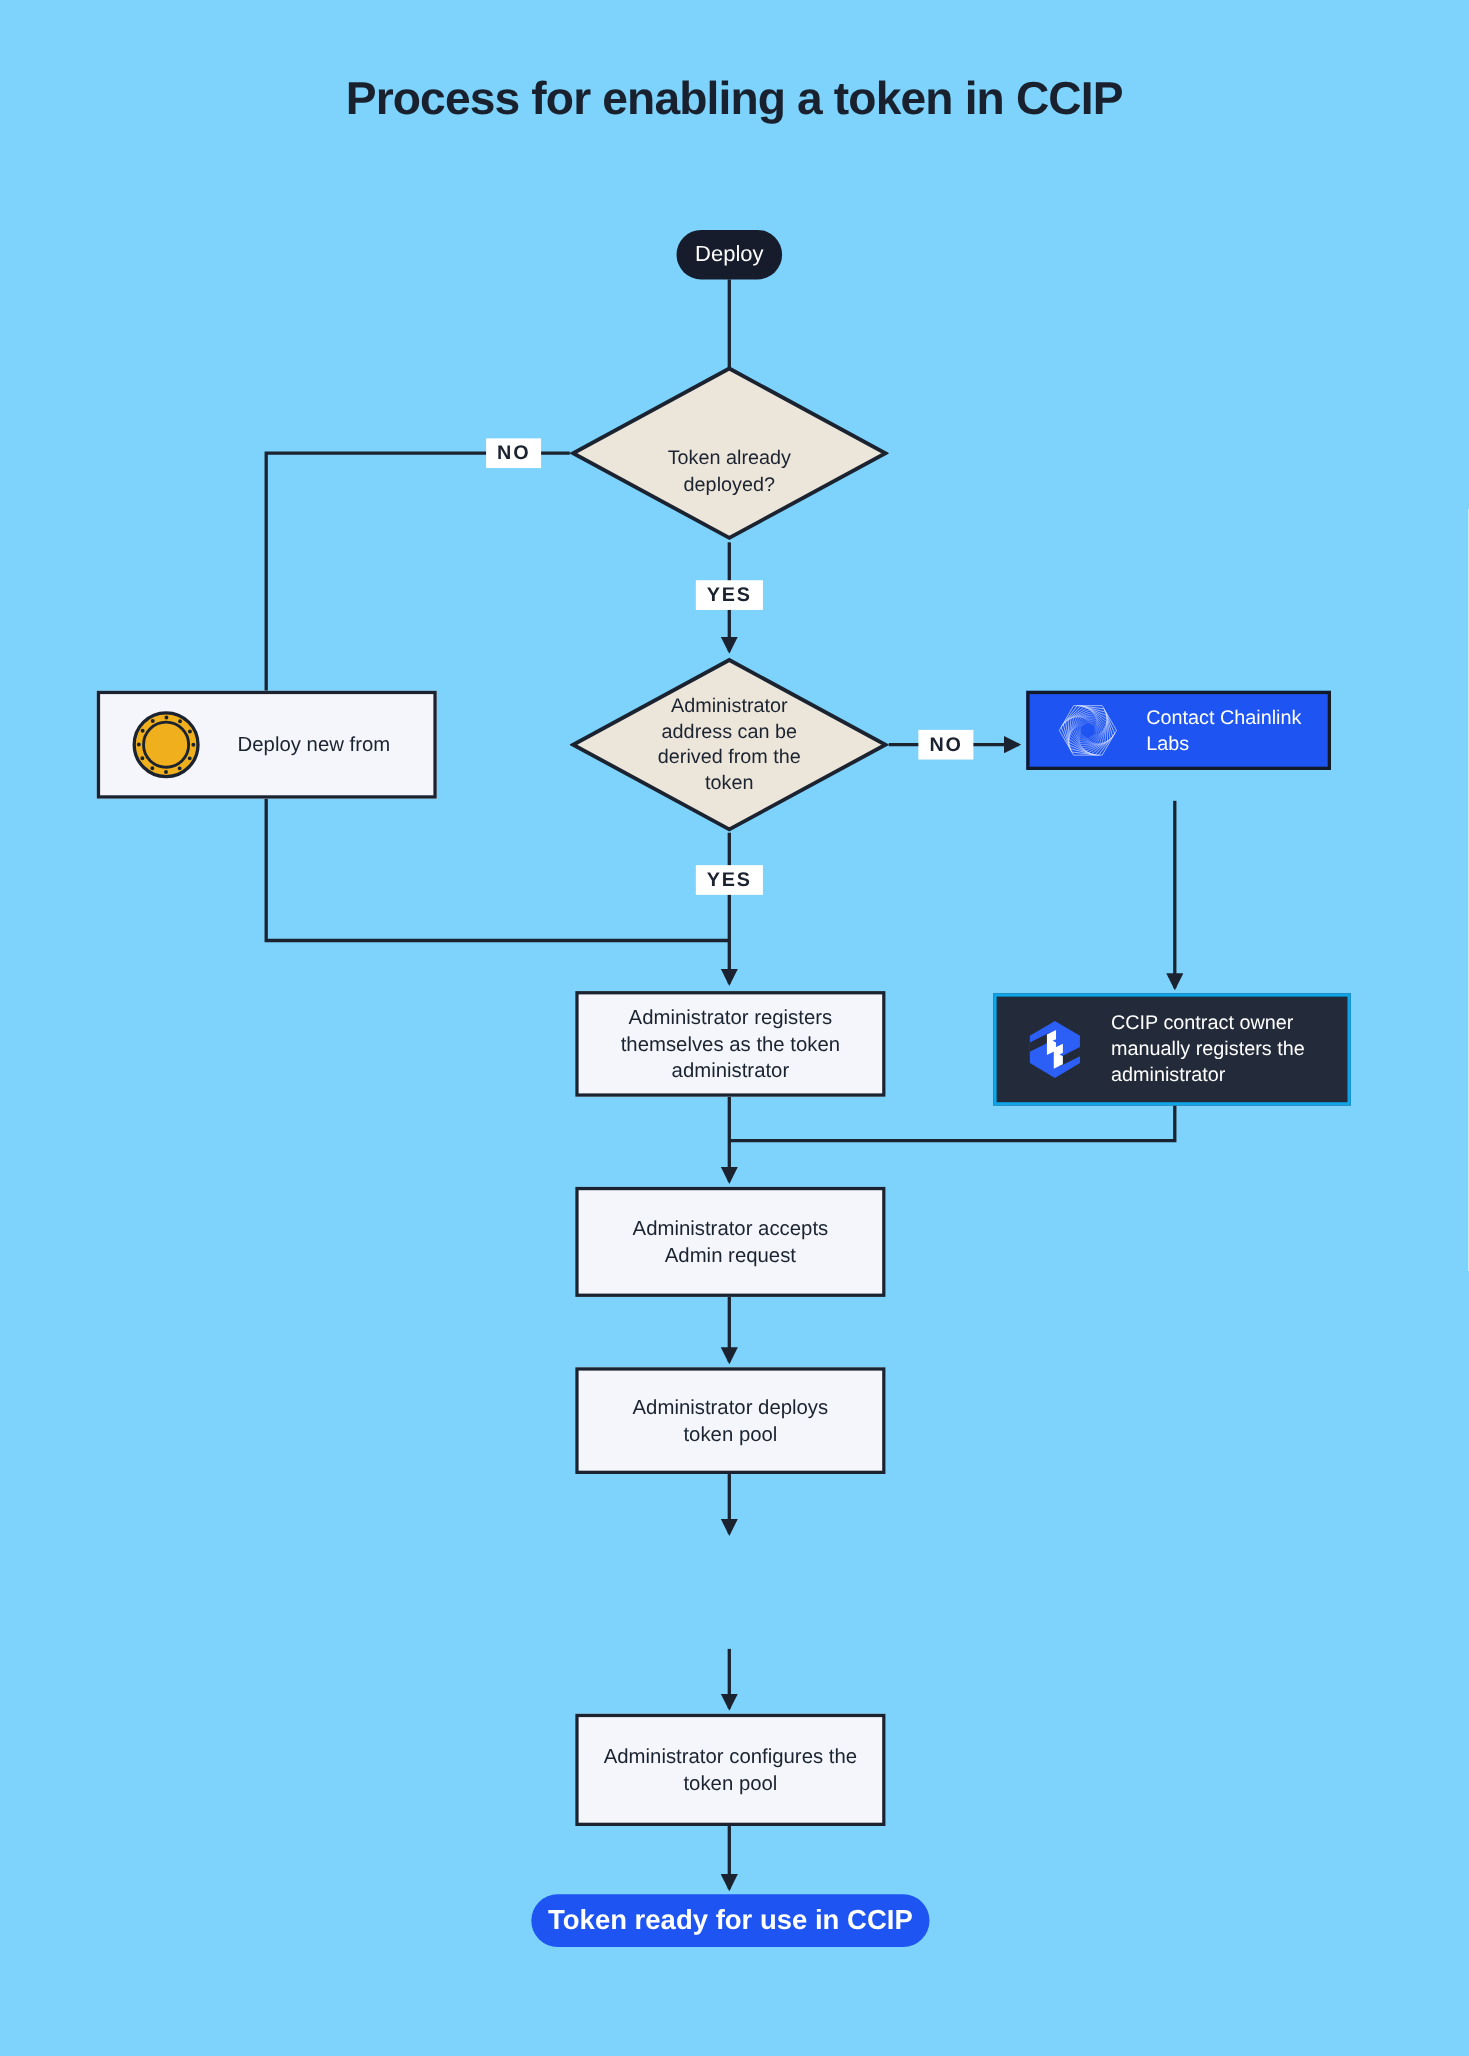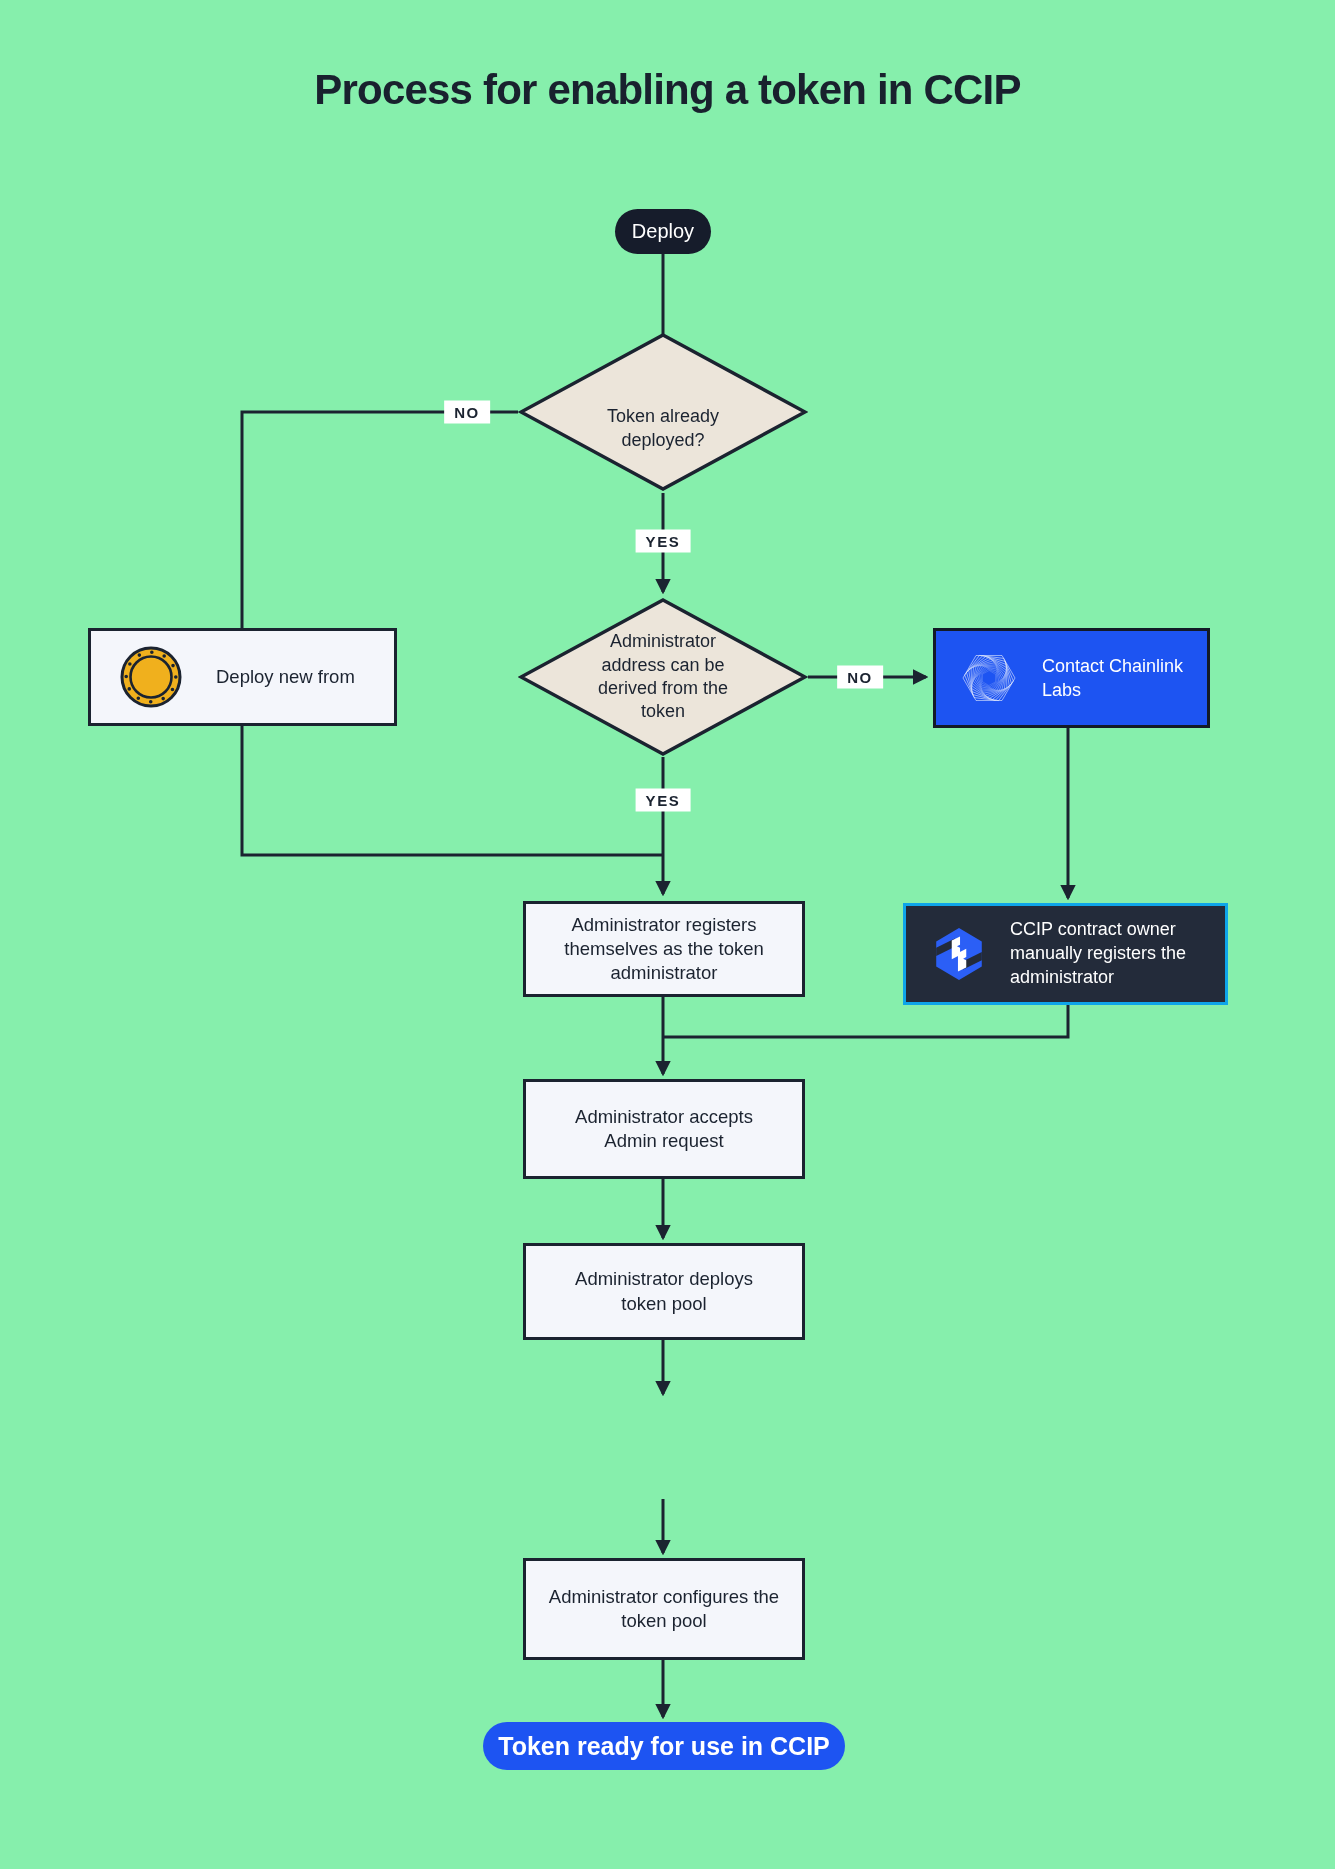--- a/index.html
+++ b/index.html
@@ -1,17 +1,17 @@
 <!DOCTYPE html>
 <html><head>
 <meta charset="utf-8">
 <style>
   html,body { margin:0; padding:0; background:#ffffff; }
   body { font-family:"Liberation Sans", sans-serif; color:#1B2330; }
-  .canvas { position:relative; width:1335px; height:1869px; background:#86efac; overflow:hidden; }
+  .canvas { position:relative; width:1335px; height:1869px; background:#7dd3fc; overflow:hidden; }
 
   .page-title {
     position:absolute; left:0; top:66px; width:100%;
     text-align:center; font-size:42px; font-weight:700;
     letter-spacing:-0.8px; color:#19212E;
   }
 
   svg.connectors { position:absolute; left:0; top:0; z-index:1; }
 
   .node { position:absolute; z-index:2; box-sizing:border-box; }
@@ -51,21 +51,21 @@
   .box-accepts    { left:523px; top:1079px; width:282px; height:100px; }
   .box-accepts span { max-width:210px; }
   .box-deploys    { left:523px; top:1243px; width:282px; height:97px; }
   .box-deploys span { max-width:215px; }
   .box-regpool    { left:523px; top:1399px; width:282px; height:100px; }
   .box-regpool span { max-width:225px; }
   .box-configures { left:523px; top:1558px; width:282px; height:102px; }
   .box-configures span { max-width:235px; }
 
   .box-contact {
-    left:933px; top:628px; width:277px; height:100px;
+    left:933px; top:628px; width:277px; height:72px;
     background:#1D54F2; border:3px solid #131A27;
     display:flex; align-items:center; padding-left:22px;
     color:#ffffff; font-size:18px; line-height:1.35;
   }
   .box-contact .icon { margin-right:22px; display:flex; }
   .box-contact .lbl { max-width:150px; }
 
   .box-ccip-owner {
     left:903px; top:903px; width:325px; height:102px;
     background:#232B3A; border:3px solid #0ea5e9;
@@ -78,21 +78,21 @@
   .pill-ready {
     left:483px; top:1722px; width:362px; height:48px;
     background:#1D54F2; border-radius:24px;
     display:flex; align-items:center; justify-content:center;
     color:#ffffff; font-size:25px; font-weight:700;
   }
 
   .edge-label {
     position:absolute; z-index:3; transform:translate(-50%,-50%);
     background:#ffffff; padding:3px 10px;
-    font-size:15px; font-weight:700; letter-spacing:1.6px; color:#1B2330;
+    font-size:18px; font-weight:700; letter-spacing:1.6px; color:#1B2330;
   }
 </style>
 </head>
 <body>
 
 <div class="canvas">
 
   <div class="page-title">Process for enabling a token in CCIP</div>
 
   <svg class="connectors" width="1335" height="1869" viewBox="0 0 1335 1869">

